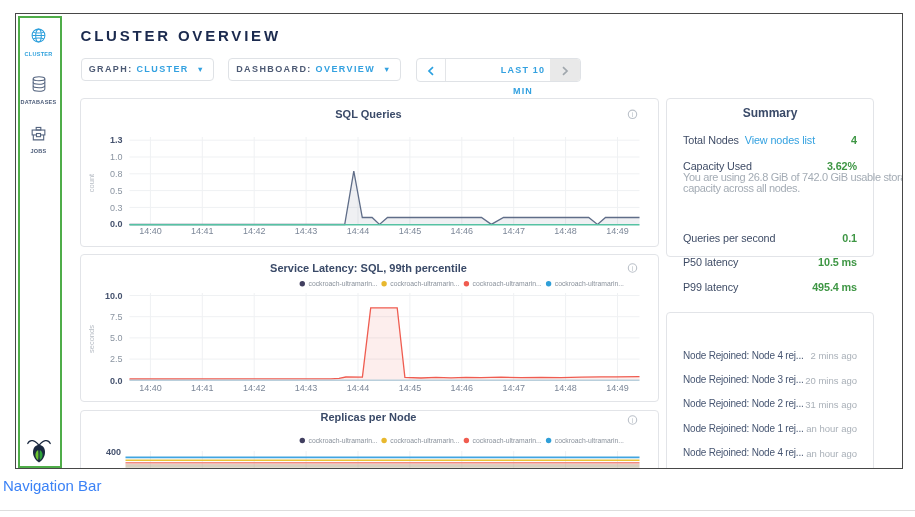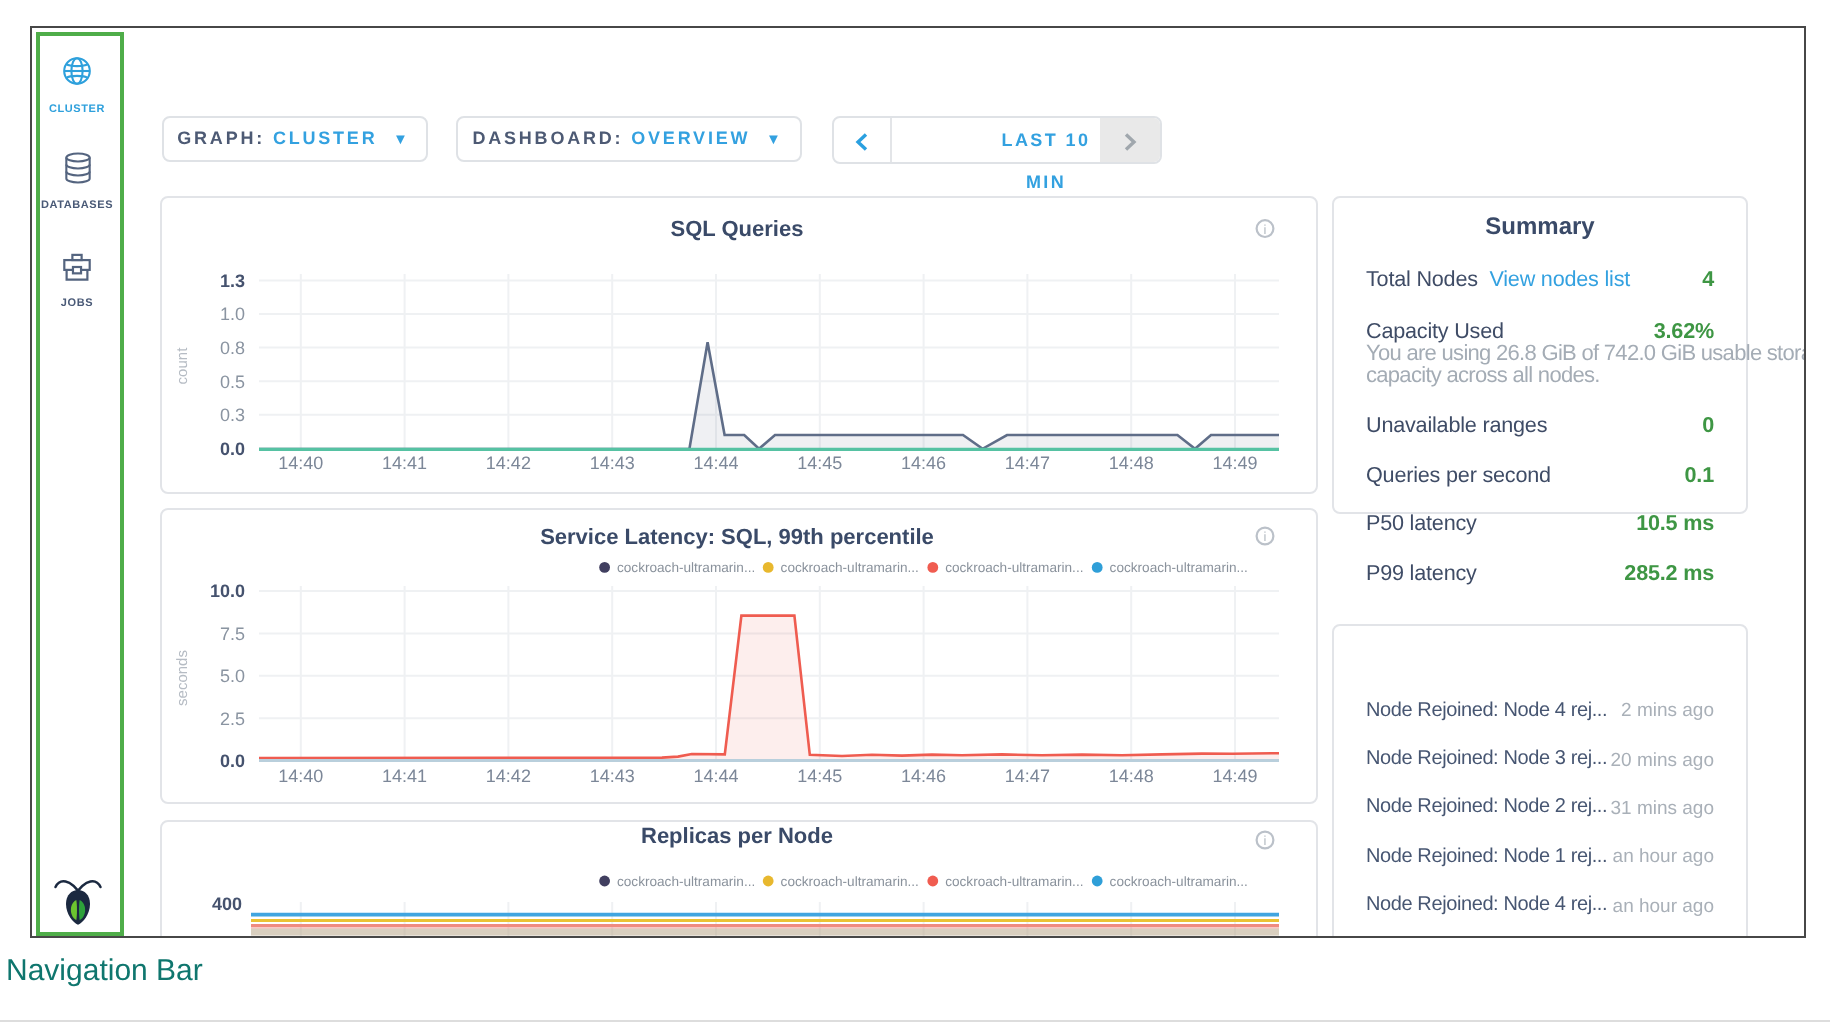--- a/index.html
+++ b/index.html
@@ -7,21 +7,21 @@
   #shot { position:absolute; left:15px; top:13px; width:888px; height:456px; border:1.5px solid #474747; background:#fff; overflow:hidden; }
   #greenbox { position:absolute; left:2px; top:2px; width:44px; height:452px; border:2.5px solid #4fad49; }
   .navicon { position:absolute; left:-1.5px; width:48px; text-align:center; }
   .navlabel { font-size:5.5px; font-weight:bold; letter-spacing:0.3px; color:#4a5a77; white-space:nowrap; }
   h1 { position:absolute; left:64.5px; top:13px; font-size:15px; font-weight:bold; letter-spacing:2.8px; color:#1b2a4e; }
   .dd { position:absolute; top:43.5px; height:23px; border:1px solid #dfe2e6; border-radius:4px; background:#fff;
         font-size:9px; font-weight:bold; letter-spacing:1.4px; color:#4d5a74; line-height:21px; text-align:center; }
   .blue { color:#33a1e0; }
   .card { position:absolute; background:#fff; border:1px solid #e2e4e8; border-radius:4px; }
   .ctitle { font-weight:bold; font-size:11px; color:#3a4a68; text-align:center; }
-  .caption { position:absolute; left:3px; top:477px; font-size:15px; color:#0f766e; }
+  .caption { position:absolute; left:3px; top:477px; font-size:15px; color:#3b82f6; }
   #botline { position:absolute; left:0; top:510px; width:915px; height:1px; background:#ddd; }
   .srow { position:absolute; left:16px; right:16px; font-size:10.8px; letter-spacing:-0.1px; color:#3f4c66; white-space:nowrap; }
   .srow .val { position:absolute; right:0; top:0; color:#3e9644; font-weight:bold; }
   .erow { position:absolute; left:16px; right:16px; font-size:10px; letter-spacing:-0.2px; color:#475672; white-space:nowrap; }
   .erow .tm { position:absolute; right:0; top:0.5px; color:#a9b0b8; font-size:9.5px; letter-spacing:0; }
 </style>
 </head>
 <body>
 <div id="shot">
 
@@ -56,20 +56,21 @@
     <svg width="26" height="26" viewBox="0 0 52 52">
       <path d="M3.5 13 C7.5 4.5, 18 4, 29 21" fill="none" stroke="#1b2940" stroke-width="2.5" stroke-linecap="round"></path>
       <path d="M48.5 13 C44.5 4.5, 34 4, 23 21" fill="none" stroke="#1b2940" stroke-width="2.5" stroke-linecap="round"></path>
       <path d="M26 16 C32.5 16, 38 21, 38 30 C38 40.5, 31 48.5, 26 50.8 C21 48.5, 14 40.5, 14 30 C14 21, 19.5 16, 26 16 Z" fill="#1b2940"></path>
       <path d="M24.3 26 C19.5 28.5, 17.8 34.5, 19.5 40 C20.7 43.7, 22.8 45.3, 24.3 46.2 C25.2 41, 25.2 30.5, 24.3 26 Z" fill="#6cc42f"></path>
       <path d="M27.7 26 C32.5 28.5, 34.2 34.5, 32.5 40 C31.3 43.7, 29.2 45.3, 27.7 46.2 C26.8 41, 26.8 30.5, 27.7 26 Z" fill="#2da23a"></path>
     </svg>
   </div>
   <div id="greenbox"></div>
 
+  <h1>CLUSTER OVERVIEW</h1>
   <div class="dd" style="left:211.5px; width:173px;">DASHBOARD: <span class="blue">OVERVIEW &nbsp;<span style="font-size:7.5px;">▼</span></span></div>
   <div class="dd" style="left:64.5px; width:133px;">GRAPH: <span class="blue">CLUSTER &nbsp;<span style="font-size:7.5px;">▼</span></span></div>
   <div id="timesel" class="dd" style="left:400px; width:165px; height:24px; font-size:9px; letter-spacing:1.2px;">
     <span style="position:absolute; left:0; top:0; height:100%; width:29px; border-right:1px solid #e3e5e8;"><svg width="8" height="10" style="margin-top:7px;">
           <polyline points="6,1.2 2,5 6,8.8" stroke="#2aa0e0" stroke-width="1.7" fill="none"></polyline>
         </svg></span>
     <span style="position:absolute; left:30px; top:1px; width:104px; color:#33a1e0;padding-left:48px;">LAST 10 MIN</span>
     <span style="position:absolute; right:0; top:0; height:100%; width:30px; background:#e9e9e9; border-radius:0 3px 3px 0;"><svg width="8" height="10" style="margin-top:7px;">
           <polyline points="2,1.2 6,5 2,8.8" stroke="#a0a7ad" stroke-width="1.7" fill="none"></polyline>
         </svg></span>
@@ -185,24 +186,23 @@
     <line x1="44.5" y1="49.3" x2="558.5" y2="49.3" stroke="#eac234" stroke-width="1.5"></line>
     <line x1="44.5" y1="51.8" x2="558.5" y2="51.8" stroke="#ef8b80" stroke-width="1.5"></line>
    </svg>
   </div>
 
   <div id="summary" class="card" style="left:650px; top:83.6px; width:208px; height:159px;">
     <div class="ctitle" style="margin-top:7.5px; font-size:12px;">Summary</div>
     <div class="srow" style="top:35px;">Total Nodes&nbsp; <span class="blue" style="font-weight:normal;text-align:right;">View nodes list</span><span class="val">4</span></div>
     <div class="srow" style="top:61px;">Capacity Used<span class="val">3.62%</span></div>
     <div class="srow" style="top:73px; font-size:11px; letter-spacing:-0.35px; color:#a4acb5; line-height:11px;">You are using 26.8 GiB of 742.0 GiB usable storage<br>capacity across all nodes.</div>
-    <div class="srow" style="top:108.5px;">Unavailable ranges<span class="val">0</span></div>
     <div class="srow" style="top:133px;">Queries per second<span class="val">0.1</span></div>
     <div class="srow" style="top:157px;">P50 latency<span class="val">10.5 ms</span></div>
-    <div class="srow" style="top:182px;">P99 latency<span class="val">285.2 ms</span></div>
+    <div class="srow" style="top:182px;">P99 latency<span class="val">495.4 ms</span></div>
   </div>
   <div id="events" class="card" style="left:650px; top:298.1px; width:208px; height:190px;">
     <div class="erow" style="top:36.7px;">Node Rejoined: Node 4 rej...<span class="tm">2 mins ago</span></div>
     <div class="erow" style="top:61px;">Node Rejoined: Node 3 rej...<span class="tm">20 mins ago</span></div>
     <div class="erow" style="top:85.4px;">Node Rejoined: Node 2 rej...<span class="tm">31 mins ago</span></div>
     <div class="erow" style="top:109.7px;">Node Rejoined: Node 1 rej...<span class="tm">an hour ago</span></div>
     <div class="erow" style="top:134.4px;">Node Rejoined: Node 4 rej...<span class="tm">an hour ago</span></div>
   </div>
 </div>
 <div class="caption">Navigation Bar</div>

